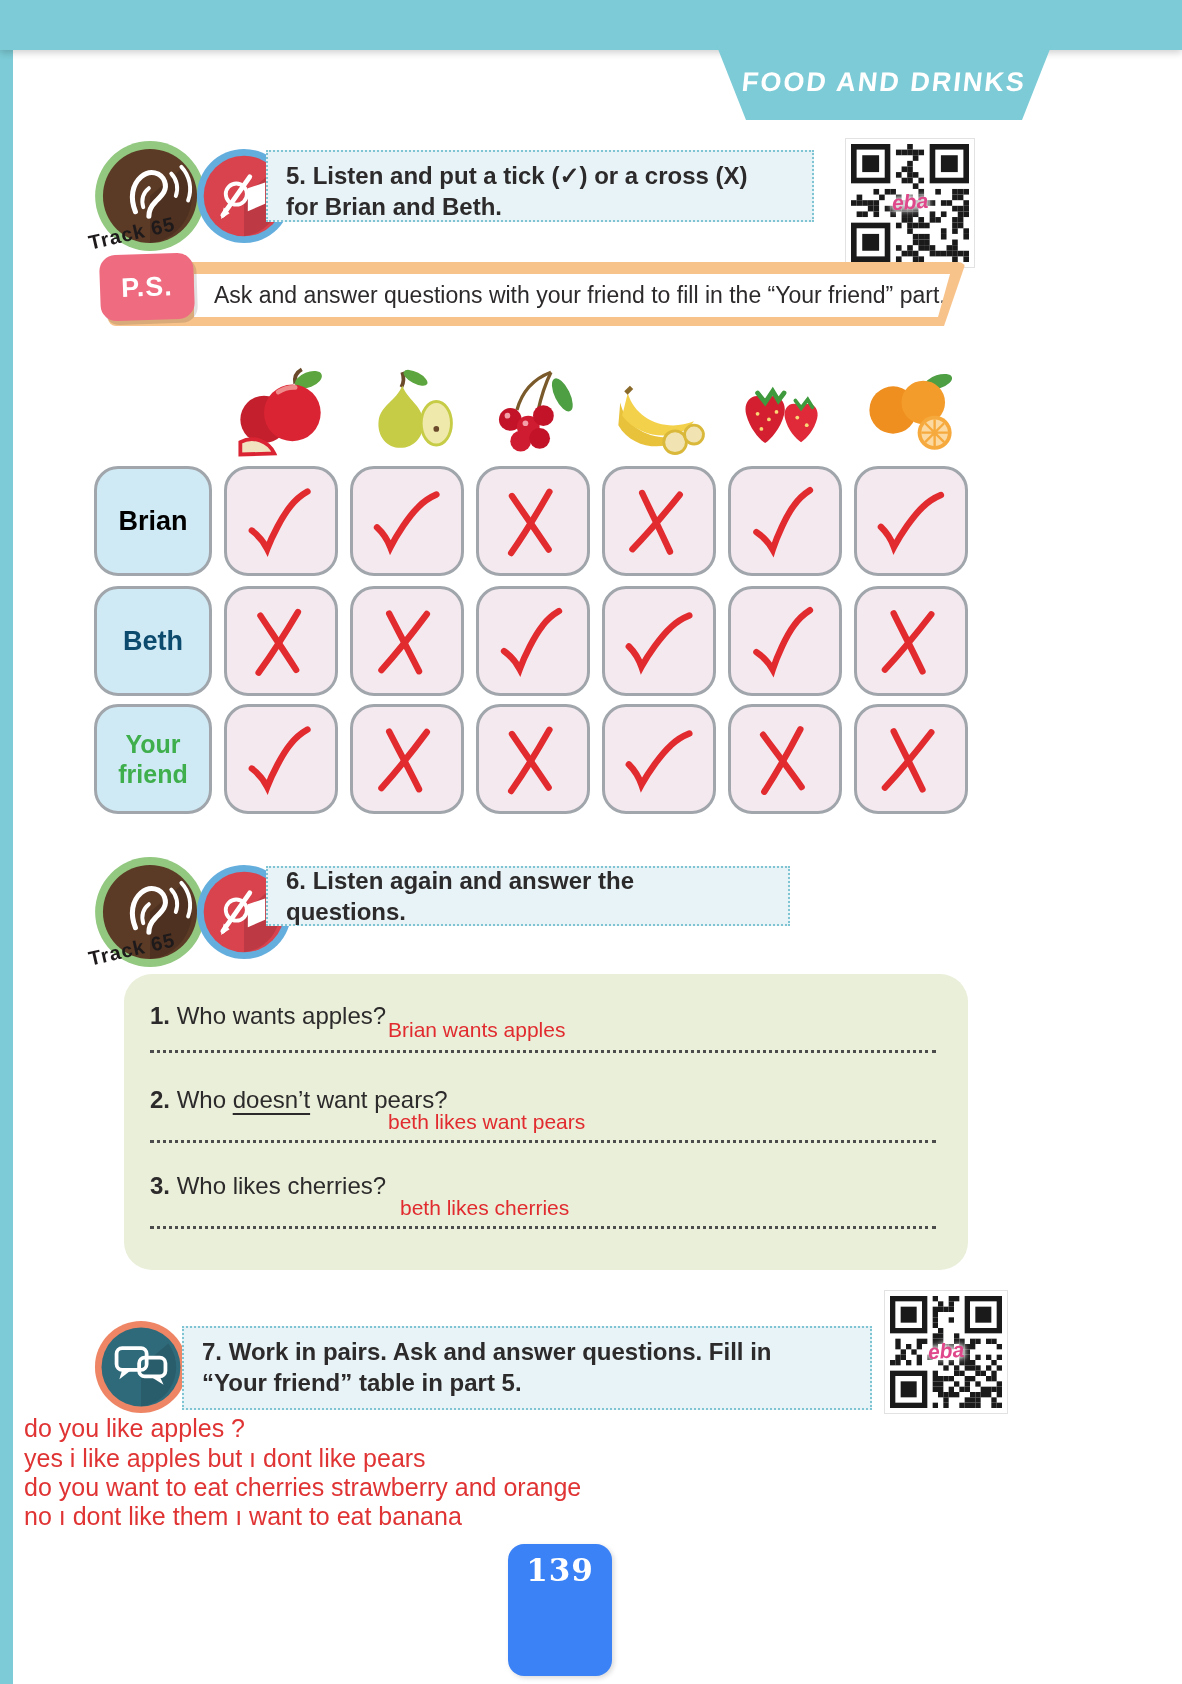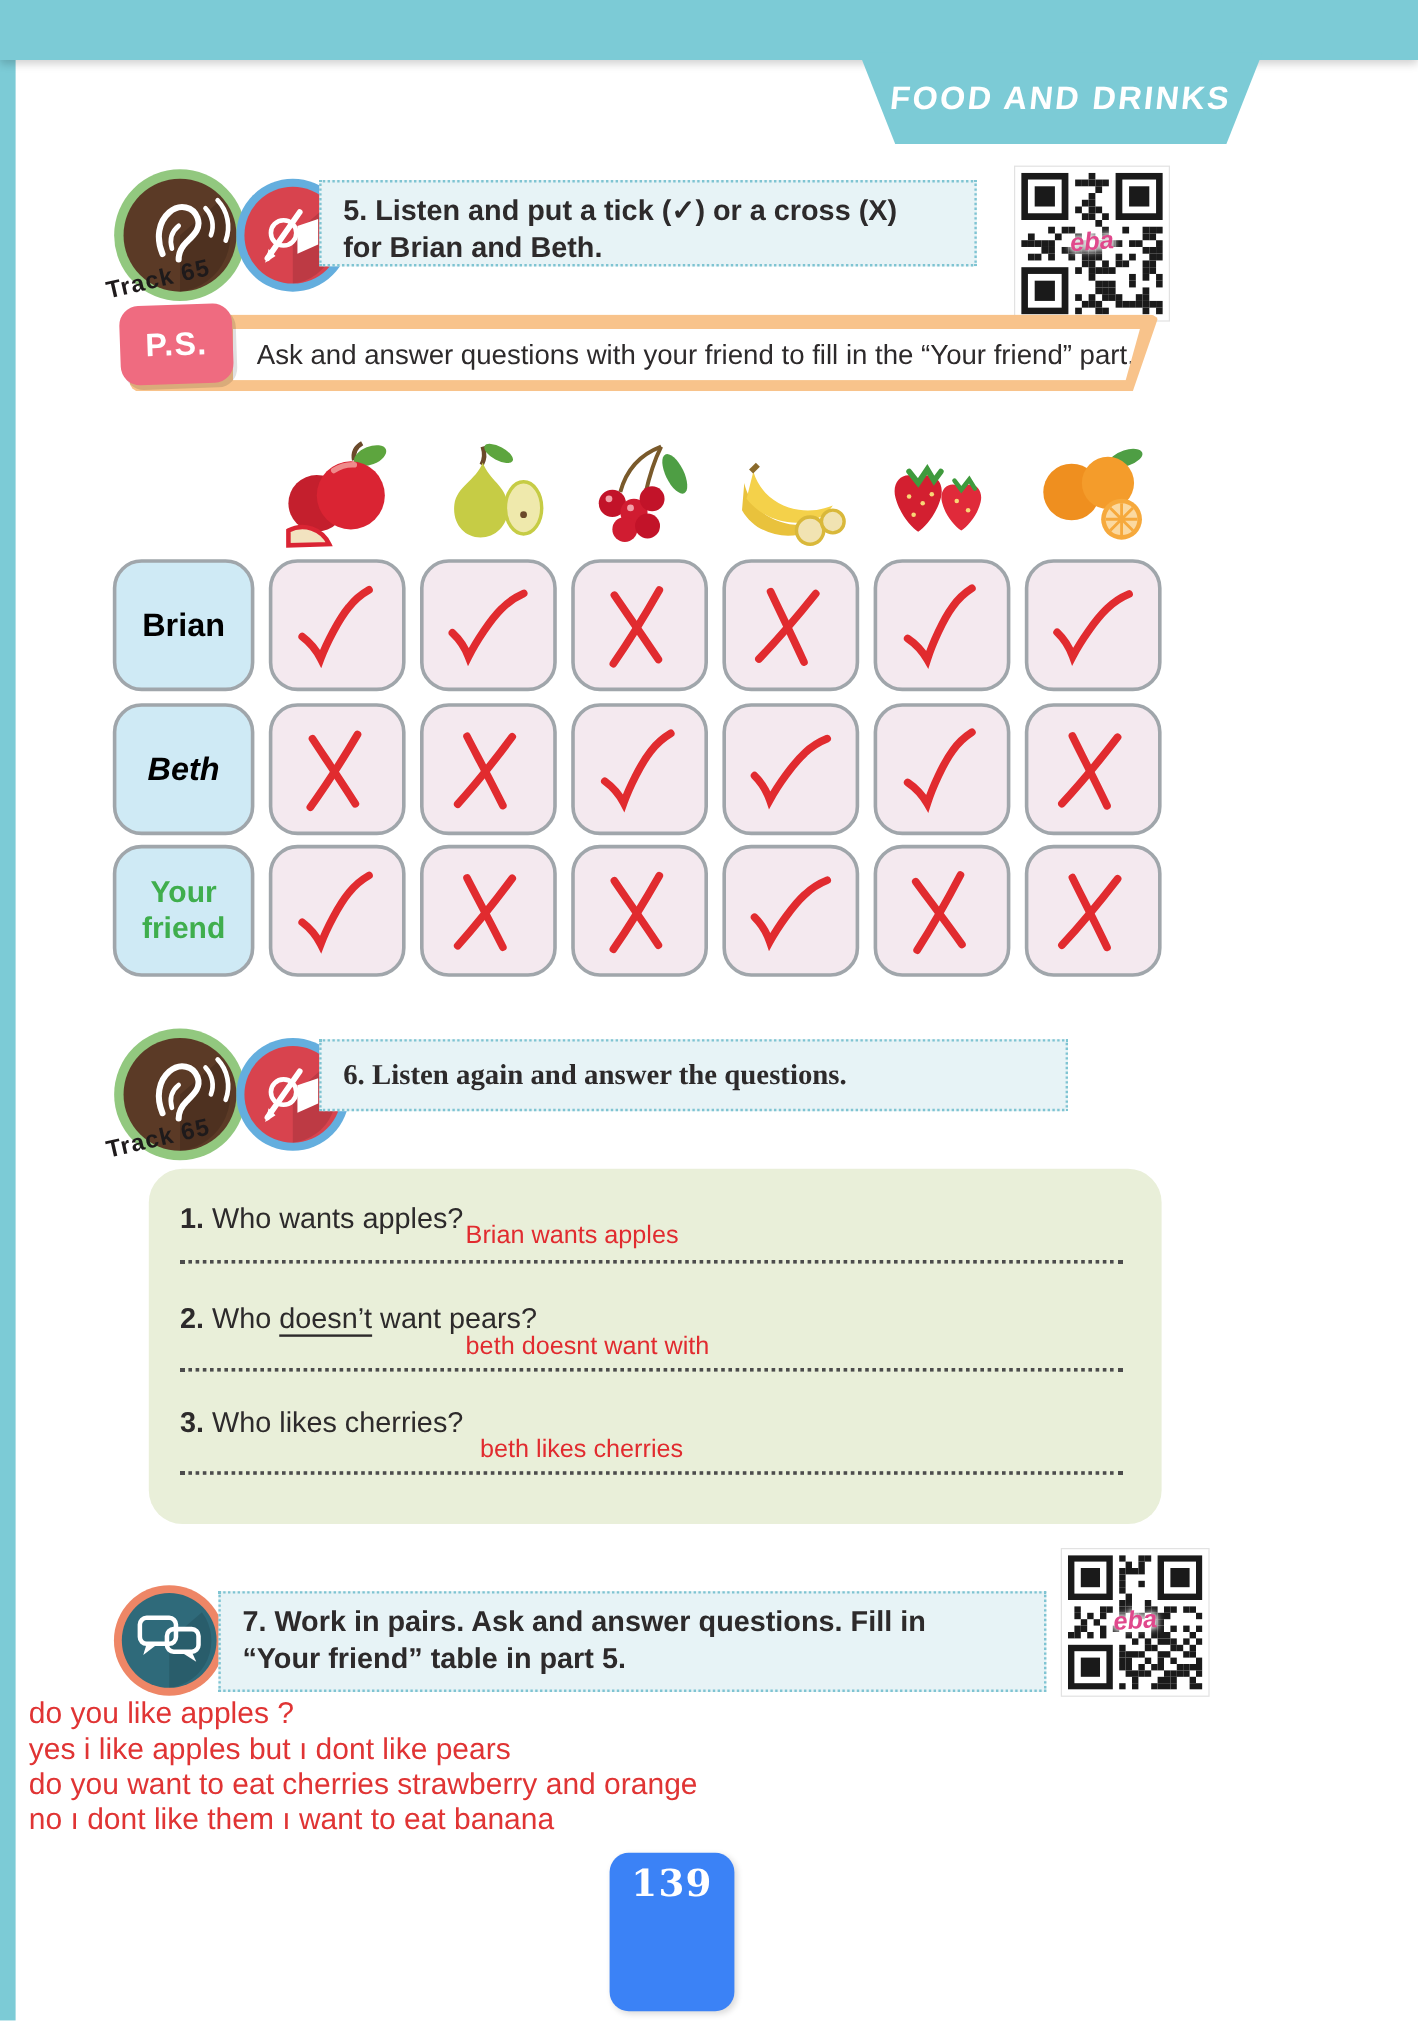--- a/index.html
+++ b/index.html
@@ -39,21 +39,21 @@
      color:#fff; font-weight:bold; font-size:27px; transform:rotate(-2deg); letter-spacing:1px; }
 
   
   .fruit { position:absolute; width:104px; height:104px; top:358px; }
   .cell { position:absolute; height:110px; border:3px solid #a0a6ab; border-radius:24px; }
   .label-cell { left:94px; width:118px; background:#cfeaf5; display:flex; align-items:center; justify-content:center;
      text-align:center; font-weight:bold; font-size:27px; line-height:30px; }
   .mark-cell { width:114px; background:#f4e9ef; display:flex; align-items:center; justify-content:center; }
   .mark { width:80px; height:90px; }
   .row-0 .label-cell { color:#000000; }
-  .row-1 .label-cell { color:#000000;font-style:italic; }
+  .row-1 .label-cell { color:#0c4a6e; }
   .row-2 .label-cell { color:#3fae4d; font-size:25px; }
   .mark-cell:nth-of-type(2) .mark { transform:rotate(-3deg); }
   .mark-cell:nth-of-type(3) .mark { transform:rotate(3deg); }
   .mark-cell:nth-of-type(4) .mark { transform:rotate(-4deg); }
   .mark-cell:nth-of-type(5) .mark { transform:rotate(5deg); }
   .mark-cell:nth-of-type(6) .mark { transform:rotate(-6deg); }
   .mark-cell:nth-of-type(7) .mark { transform:rotate(4deg); }
 
   
   .q-panel { position:absolute; left:124px; top:974px; width:844px; height:296px; background:#e9efd9; border-radius:28px; }
@@ -442,37 +442,37 @@
       <circle cx="50" cy="50" r="42" fill="#d8434e"></circle>
       <path d="M79,25 A42,42 0 0 1 50,92 L50,50 Z" fill="rgba(0,0,0,.12)"></path>
       <path d="M54,42 L72,36 L72,58 L54,66 Z" fill="#fff"></path>
       <circle cx="42" cy="48" r="11" stroke="#fff" stroke-width="4" fill="none"></circle>
       <path d="M28,70 L56,30" stroke="#fff" stroke-width="5" stroke-linecap="round"></path>
       <path d="M26,74 l9,-6 -6,-6 z" fill="#fff"></path>
     </svg>
   </div>
   <div class="track-label" style="left:88px; top:938px;">Track 65</div>
 
-  <div class="instr-box" style="left:266px; top:866px; width:624px; height:60px; display:flex; align-items:center;font-family:Liberation Serif, serif;">
+  <div class="instr-box" style="left:266px; top:866px; width:524px; height:60px; display:flex; align-items:center;">
     <div class="t">6. Listen again and answer the questions.</div>
   </div>
 
   <div class="q-panel">
     <div class="q-line" style="top:28px;">
       <b>1.</b>
       <span>Who wants apples?</span><span class="q-underline"></span><span></span>
     </div>
     <div class="q-answer" style="left:264px; top:44px;">Brian wants apples</div>
     <div class="dotted-line" style="top:76px;"></div>
 
     <div class="q-line" style="top:112px;">
       <b>2.</b>
       <span>Who </span><span class="q-underline">doesn’t</span><span> want pears?</span>
     </div>
-    <div class="q-answer" style="left:264px; top:136px;">beth doesnt want with</div>
+    <div class="q-answer" style="left:264px; top:136px;">beth likes want pears</div>
     <div class="dotted-line" style="top:166px;"></div>
 
     <div class="q-line" style="top:198px;">
       <b>3.</b>
       <span>Who likes cherries?</span><span class="q-underline"></span><span></span>
     </div>
     <div class="q-answer" style="left:276px; top:222px;">beth likes cherries</div>
     <div class="dotted-line" style="top:252px;"></div>
   </div>
 

